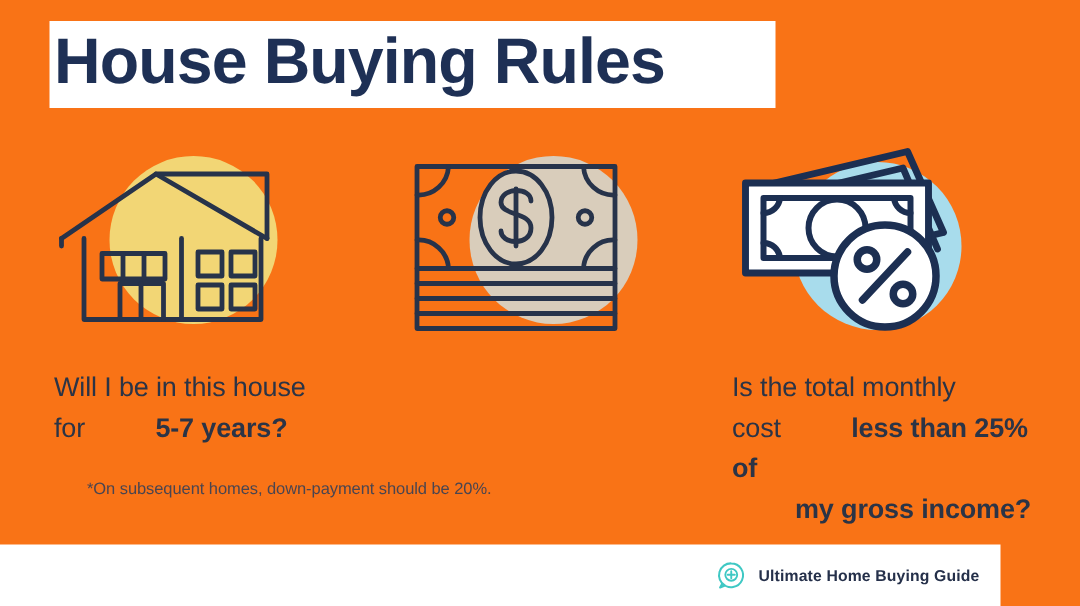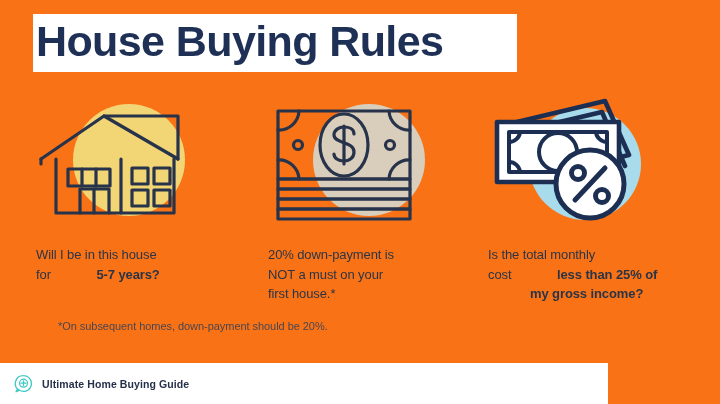--- a/index.html
+++ b/index.html
@@ -60,21 +60,21 @@
     height: 135px;
   }
   .icon-wrap svg {
     position: absolute;
     left: 0;
     top: 0;
   }
 
   .caption {
     margin-top: 14px;
-    font-size: 13px;
+    font-size: 18px;
     line-height: 1.5;
     color: #2b3446;
     letter-spacing: -0.1px;
   }
   .caption b { font-weight: bold; padding-left: 42px; }
 
   
   #footnote {
     position: absolute;
     left: 58px;
@@ -82,26 +82,26 @@
     font-size: 11px;
     color: #4a4550;
     letter-spacing: -0.05px;
   }
 
   
   #footer {
     position: absolute;
     left: 0;
     top: 363px;
-    width: 608px;
+    width: 667px;
     height: 41px;
     background: #ffffff;
     display: flex;
     align-items: center;
-    justify-content: space-between;
+    justify-content: flex-end;
     padding: 0 14px;
     box-sizing: border-box;
   }
   #footer-left {
     display: flex;
     align-items: center;
     gap: 9px;
   }
   #footer-label {
     font-size: 10.5px;
@@ -180,25 +180,20 @@
           <path d="M86 38 C86 33 81 31 76 31 C71 31 66 34 66 39 C66 48 86 45 86 56 C86 62 81 65 76 65 C70 65 66 62 66 58"></path>
           <circle cx="30" cy="49" r="4.5"></circle>
           <circle cx="122" cy="49" r="4.5"></circle>
           <rect x="10" y="83" width="132" height="10"></rect>
           <rect x="10" y="93" width="132" height="10"></rect>
           <rect x="10" y="103" width="132" height="10"></rect>
           <rect x="10" y="113" width="132" height="10"></rect>
         </g>
       </svg>
     </div>
-    <div class="caption">
-      <span>20% down-payment is</span><br>
-      <span>NOT a must on your</span><br>
-      <span>first house.*</span>
-    </div>
   </div>
 
   <div class="column" id="col-3">
     <div class="icon-wrap">
       <svg width="200" height="135" viewBox="0 0 200 135">
         <circle cx="97" cy="68" r="56" fill="#a8dcec"></circle>
         <g fill="none" stroke="#1c2f52" stroke-width="4.6" stroke-linejoin="round" stroke-linecap="round">
           <path d="M16 29 L117 5 L141 59 L40 83 Z"></path>
           <path d="M12 40 L114 16 L137 70"></path>
         </g>

